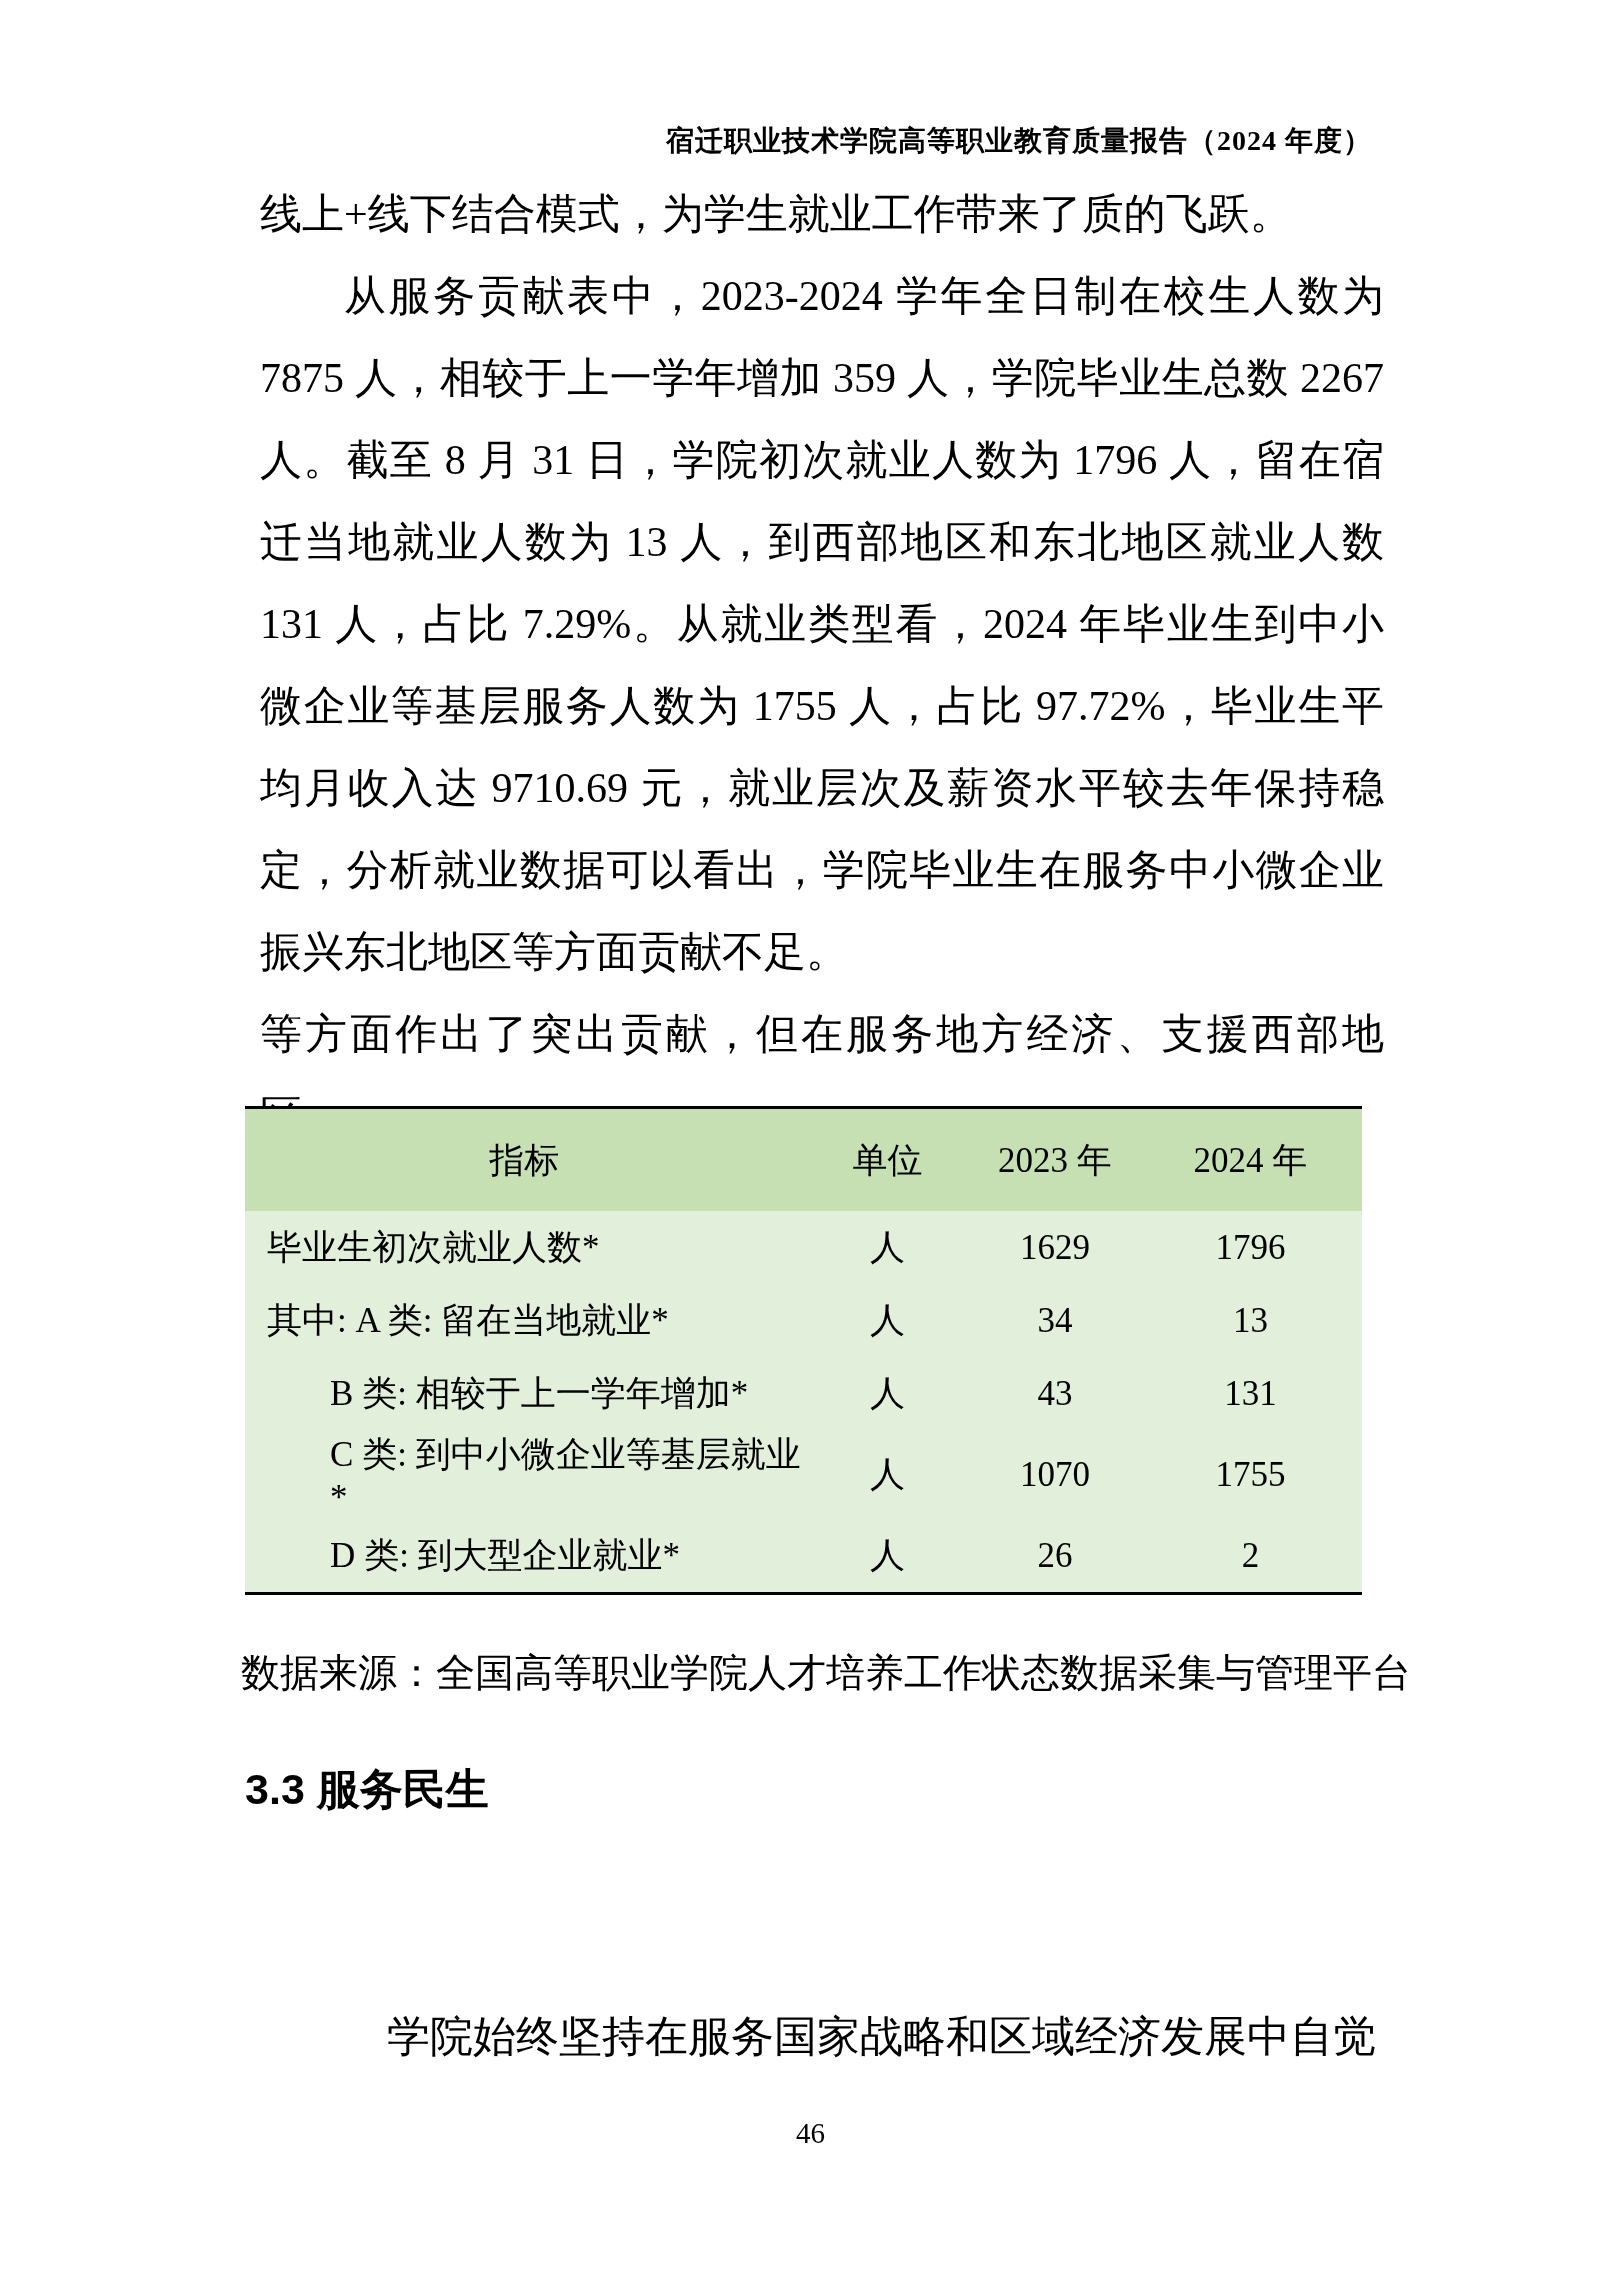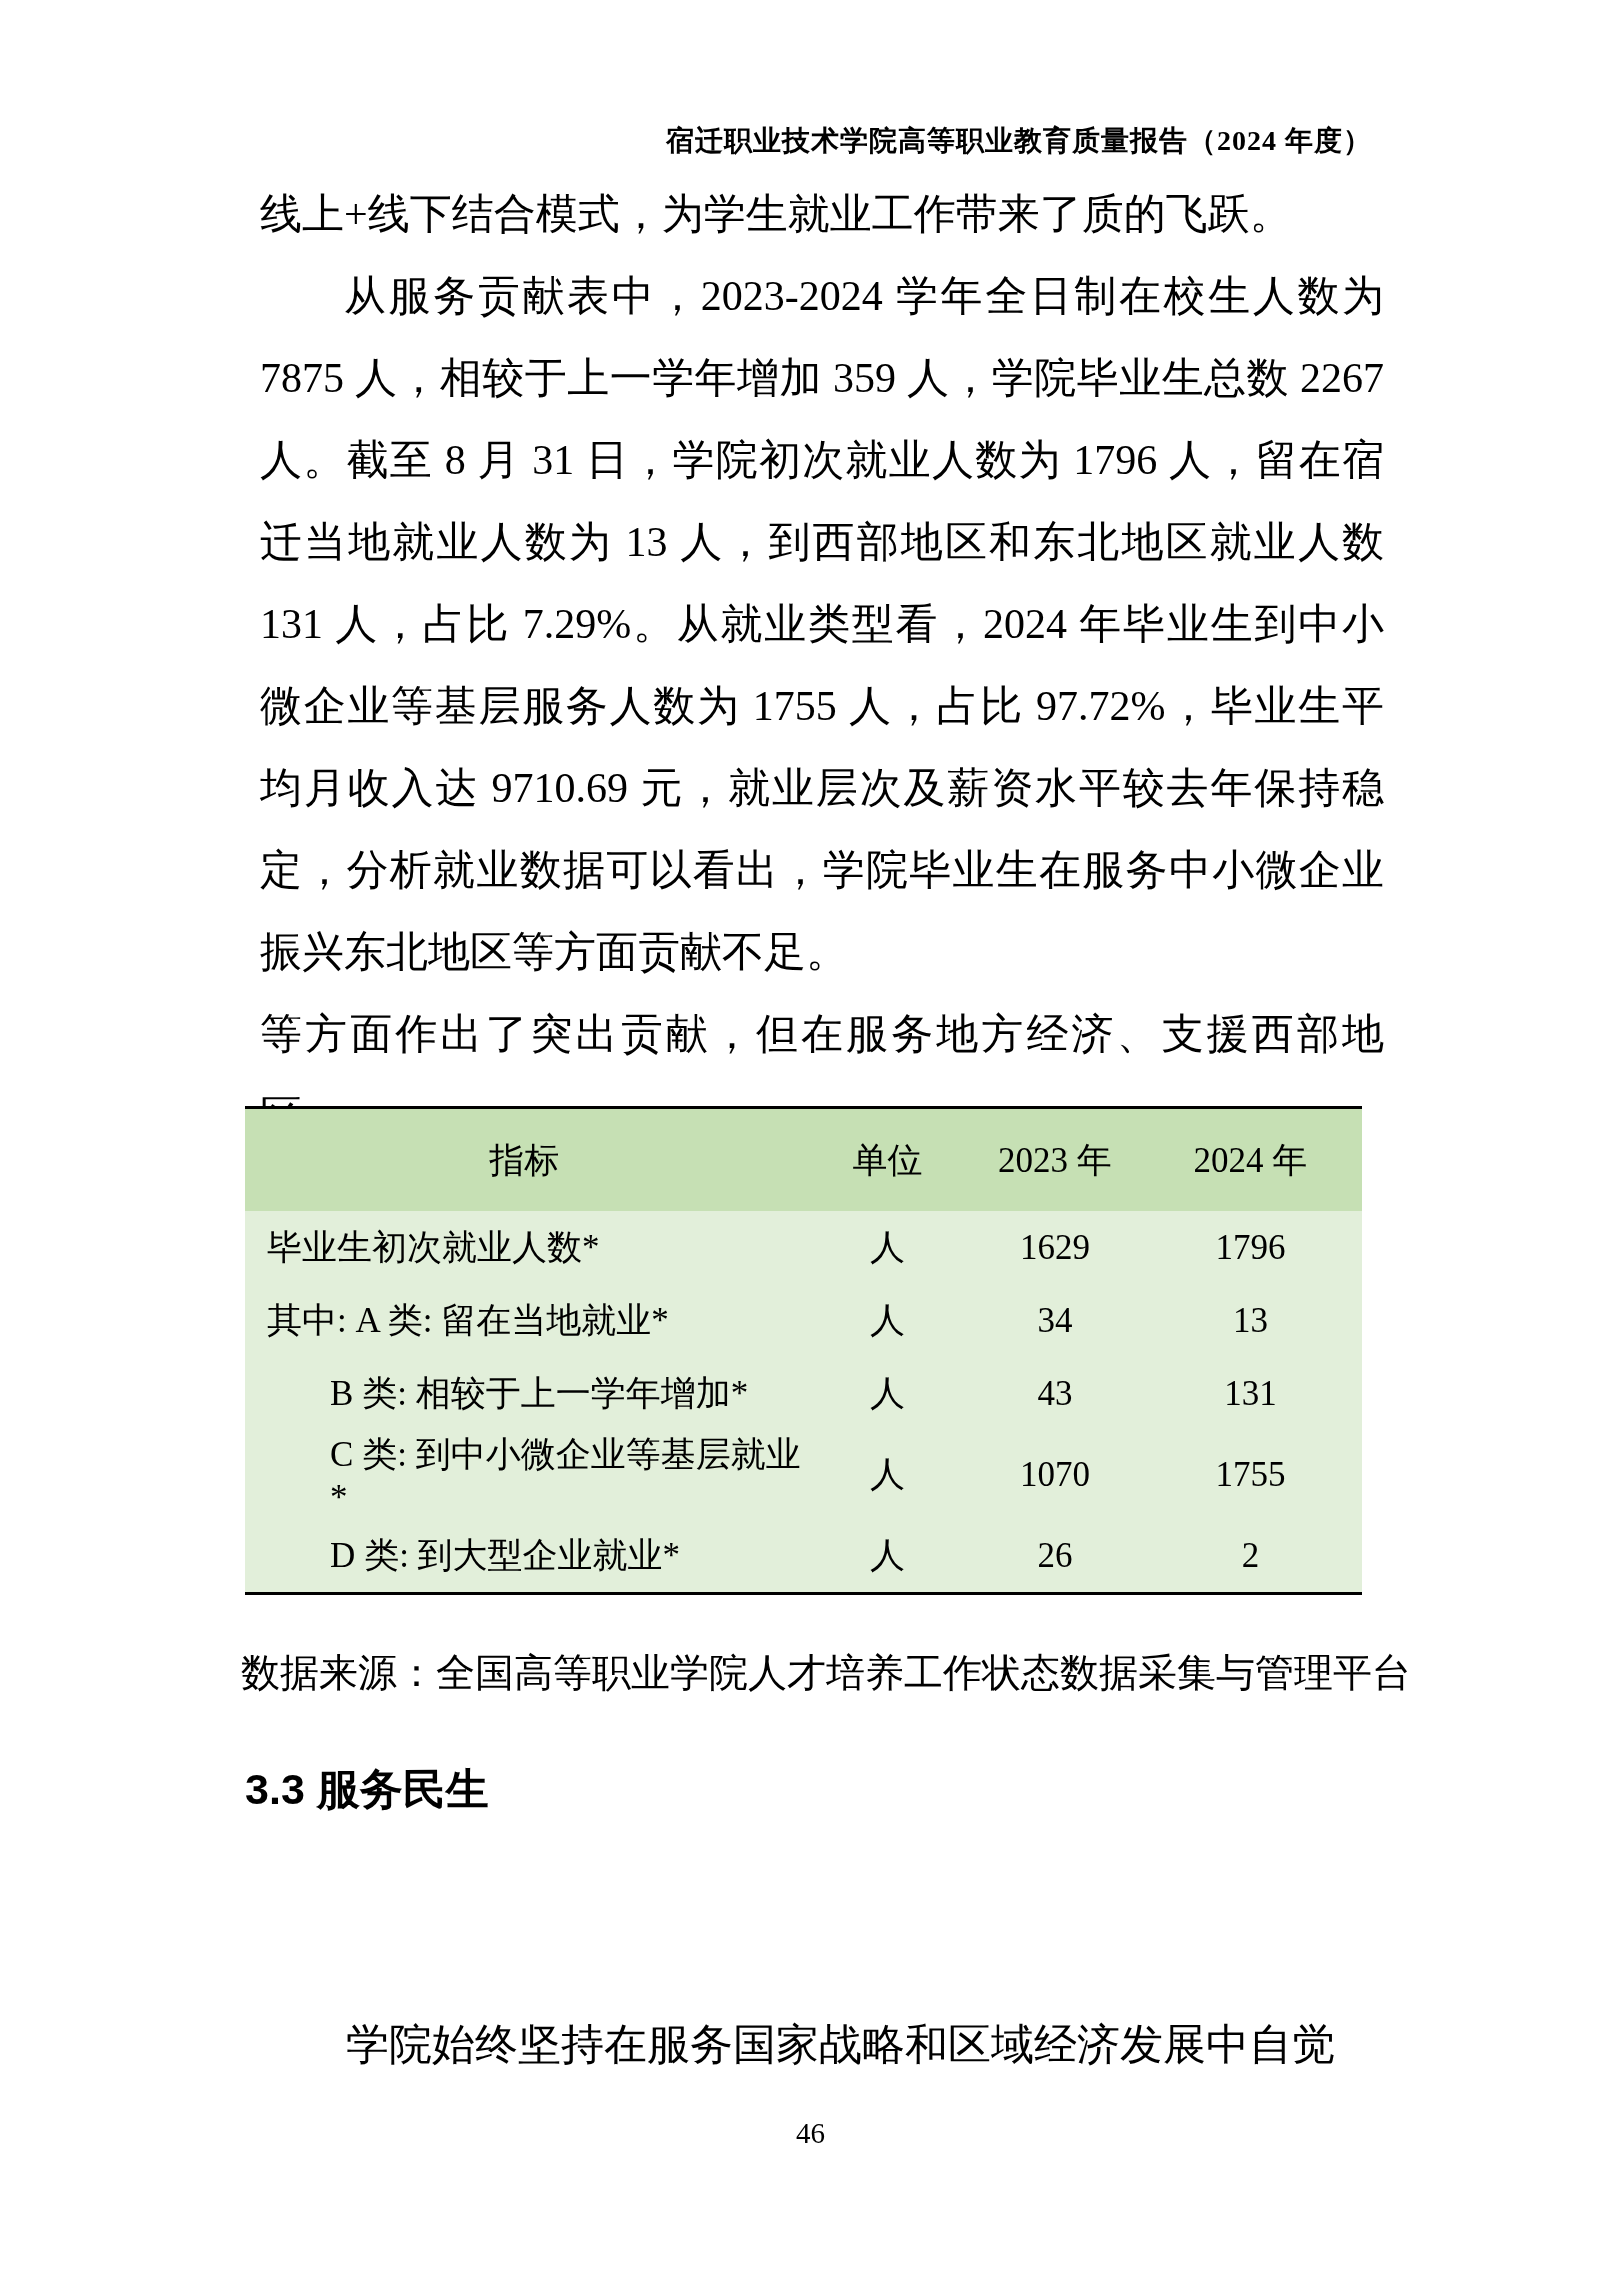--- a/index.html
+++ b/index.html
@@ -71,21 +71,21 @@
     font-family:"Liberation Sans","DejaVu Sans",sans-serif;
     font-weight:bold;font-size:43px;line-height:59px;white-space:nowrap;
   }
   .h3{
     position:absolute;top:1880px;left:82px;
     font-family:"Liberation Sans","DejaVu Sans",sans-serif;
     font-weight:bold;font-size:41px;line-height:57px;white-space:nowrap;
   }
   .next-para{
     position:absolute;top:2003px;left:0;width:1124px;
-    font-size:43px;line-height:59px;text-indent:86px;margin:12px;white-space:nowrap;
+    font-size:43px;line-height:59px;text-indent:86px;margin:4px;white-space:nowrap;text-align:right;
   }
   
   .page-number{
     position:absolute;top:2117px;left:0;width:1621px;
     text-align:center;font-size:29px;
   }
 </style>
 </head>
 <body>
 

